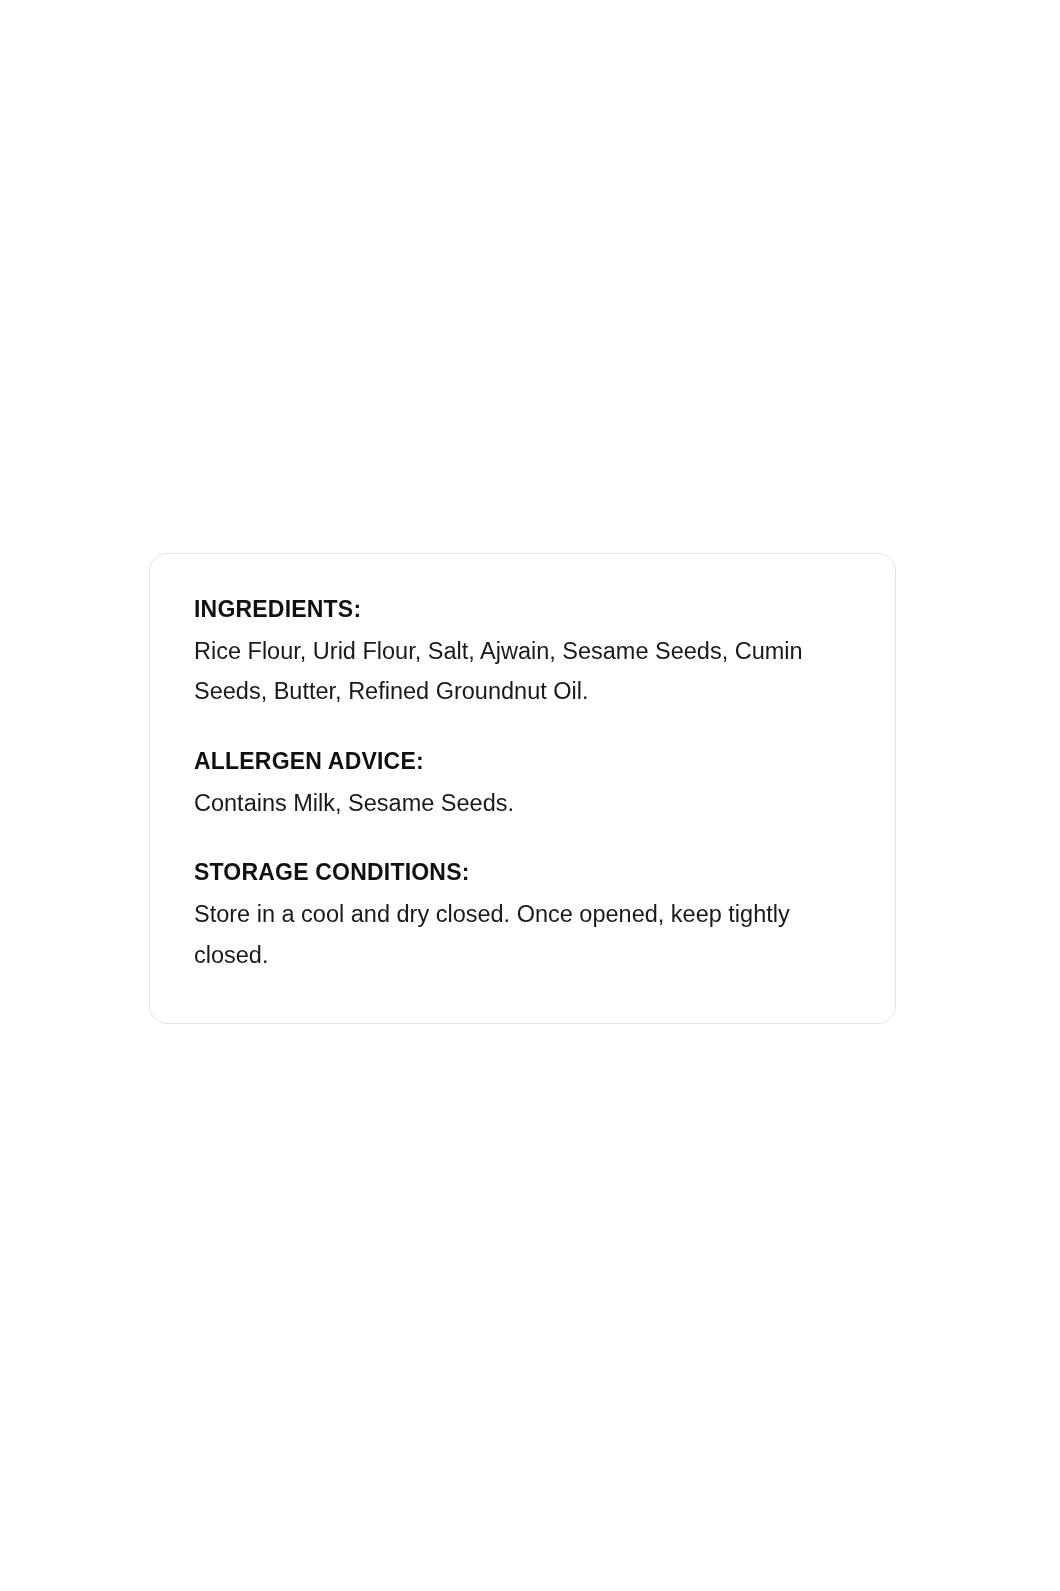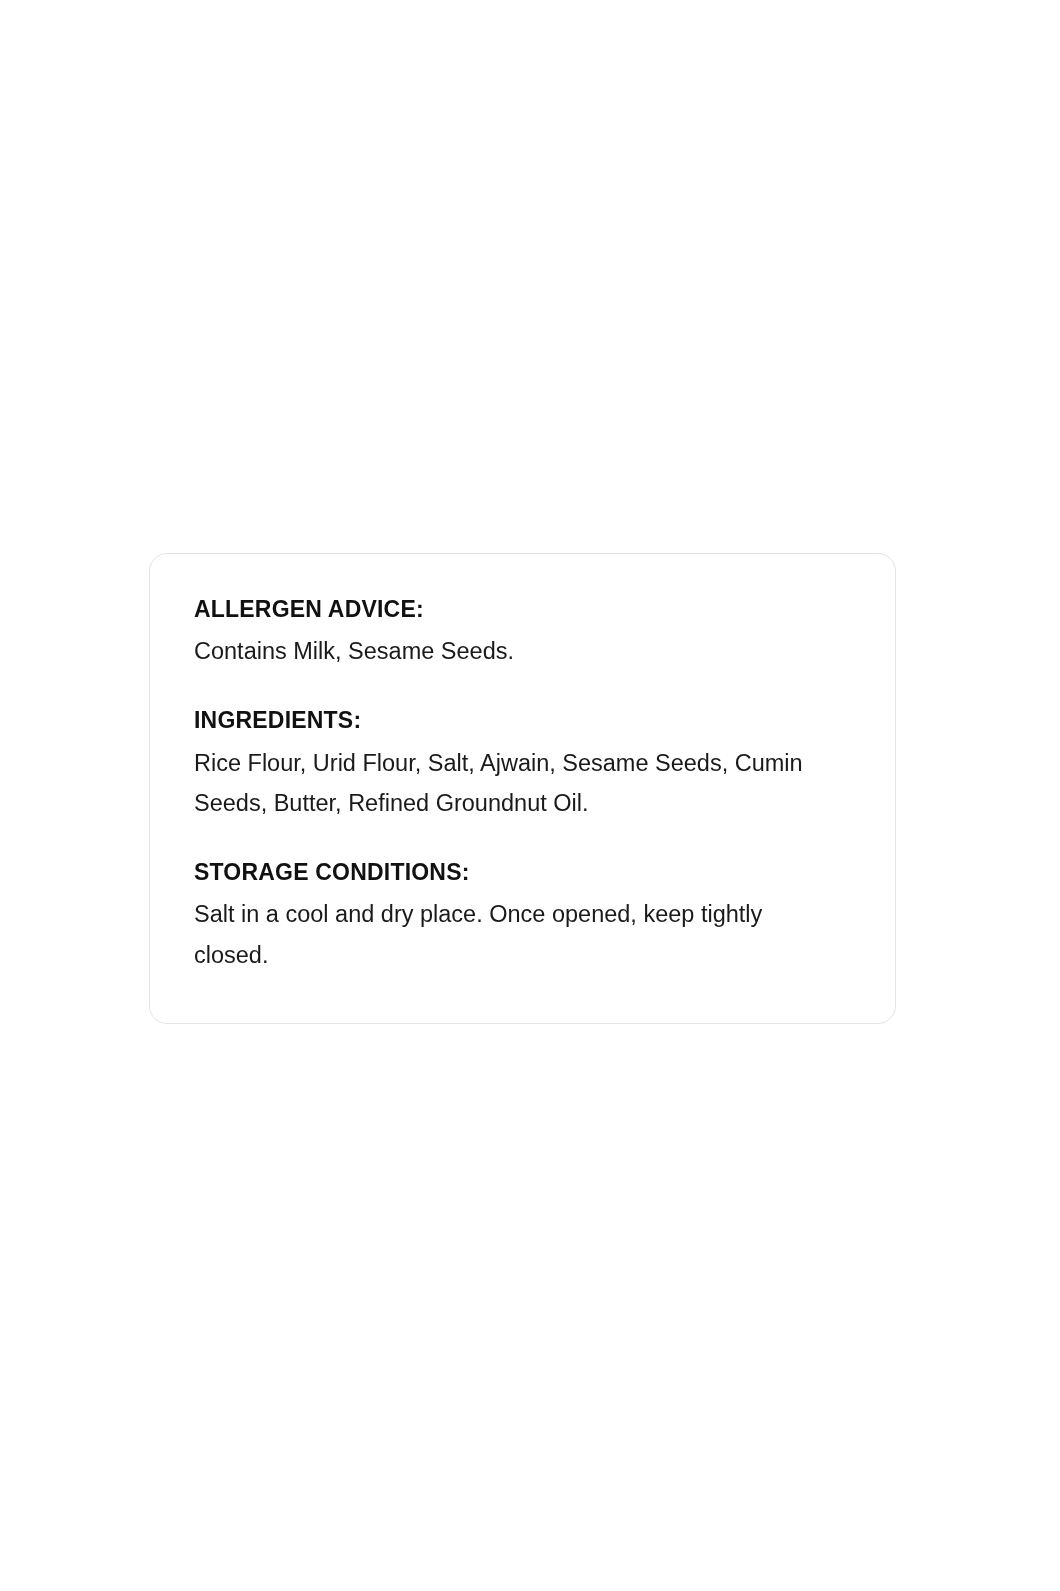--- a/index.html
+++ b/index.html
@@ -48,27 +48,27 @@
     line-height: 1.72;
     max-width: 610px;
   }
 </style>
 </head>
 <body>
 
 <div class="card">
 
   <div class="section">
+    <p class="section-heading">INGREDIENTS:</p>
+    <p class="section-body">Rice Flour, Urid Flour, Salt, Ajwain, Sesame Seeds, Cumin Seeds, Butter, Refined Groundnut Oil.</p>
+  </div>
+
+  <div class="section">
     <p class="section-heading">ALLERGEN ADVICE:</p>
     <p class="section-body">Contains Milk, Sesame Seeds.</p>
   </div>
 
   <div class="section">
-    <p class="section-heading">INGREDIENTS:</p>
-    <p class="section-body">Rice Flour, Urid Flour, Salt, Ajwain, Sesame Seeds, Cumin Seeds, Butter, Refined Groundnut Oil.</p>
-  </div>
-
-  <div class="section">
     <p class="section-heading">STORAGE CONDITIONS:</p>
-    <p class="section-body">Salt in a cool and dry place. Once opened, keep tightly closed.</p>
+    <p class="section-body">Store in a cool and dry closed. Once opened, keep tightly closed.</p>
   </div>
 
 </div>
 
 </body></html>

